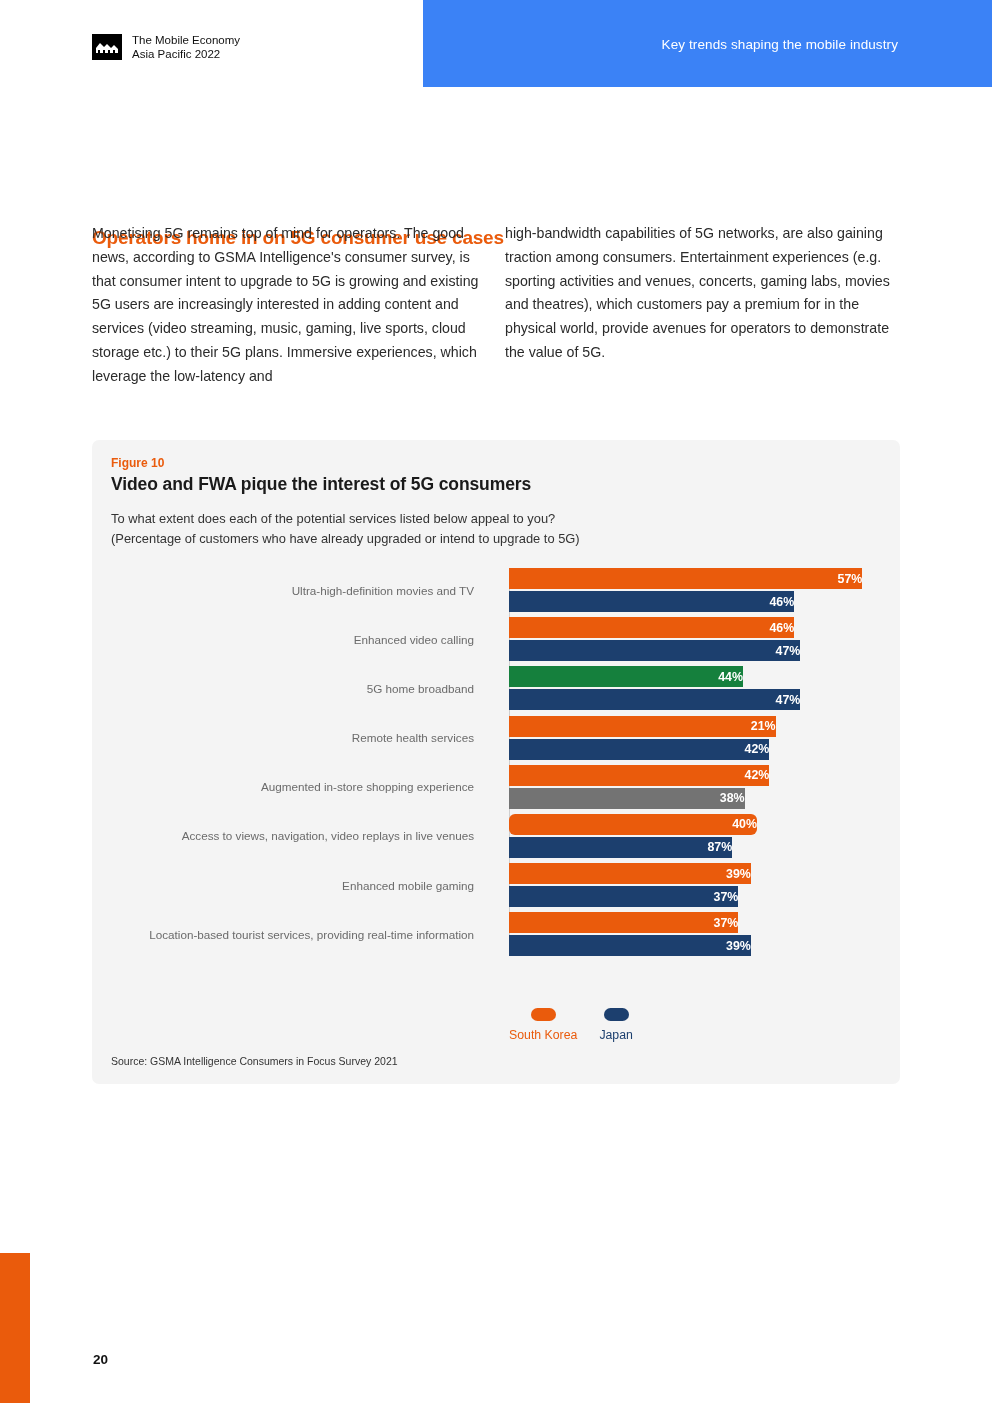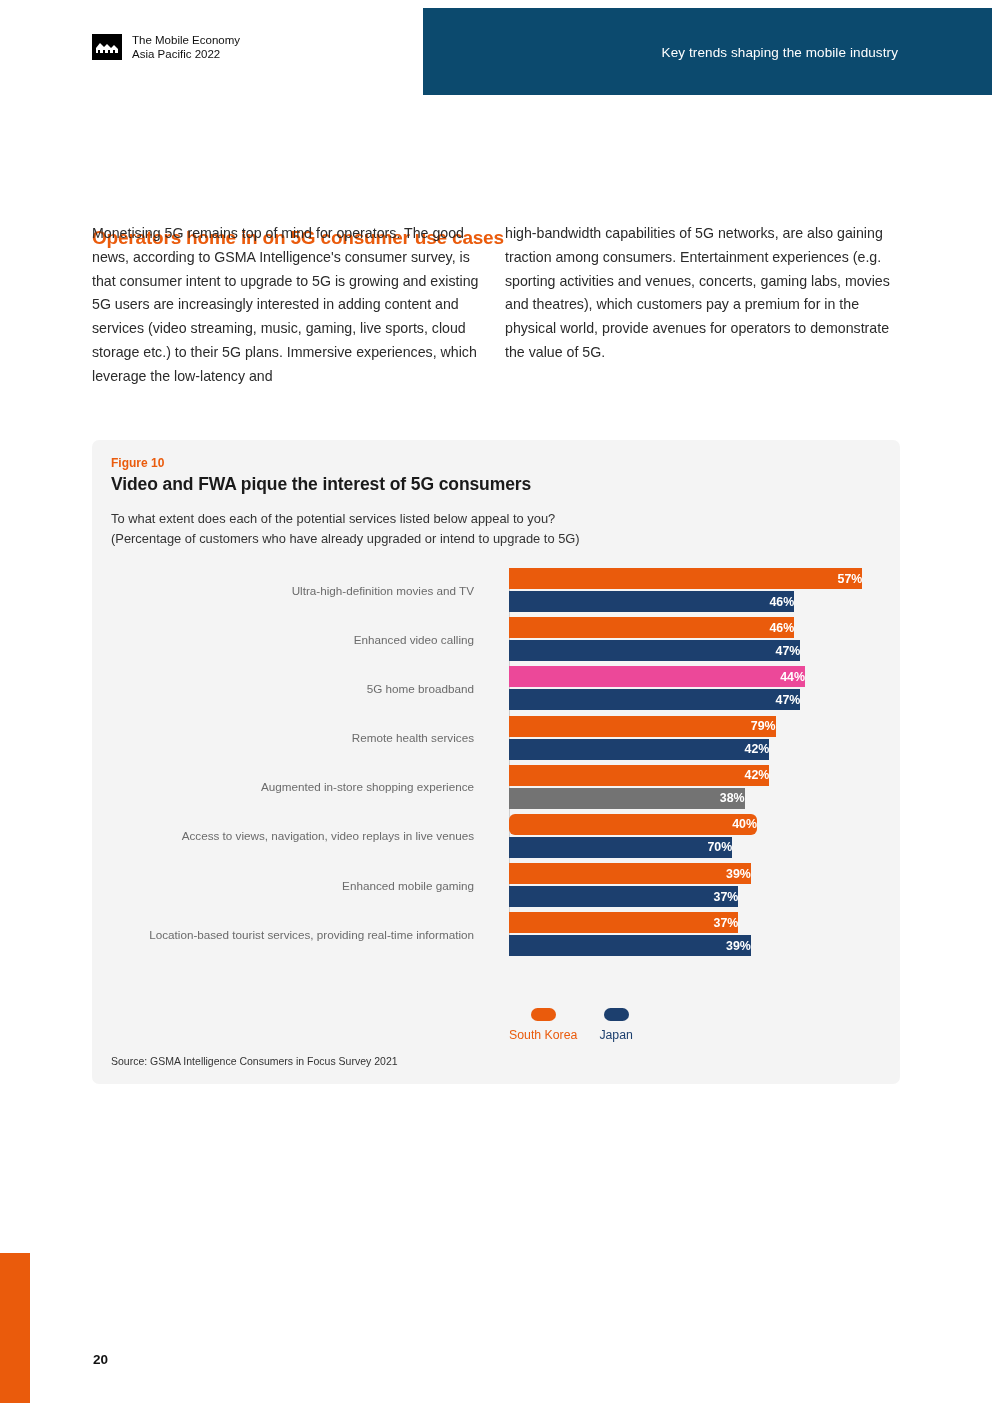--- a/index.html
+++ b/index.html
@@ -7,22 +7,21 @@
     width: 992px; height: 1403px;
     background: #ffffff;
     font-family: "Liberation Sans", sans-serif;
     overflow: hidden;
   }
   .page { position: relative; width: 992px; height: 1403px; background:#fff; }
 
   
   .header-band {
     position: absolute; left: 423px; top: 0; right: 0; height: 87px;
-    background: #0c4a6e;
-    margin-top: 8px;
+    background: #3b82f6;
   }
   .header-band-text {
     position: absolute; right: 94px; top: 37px;
     color: #ffffff; font-size: 13.5px; letter-spacing: .1px;
     white-space: nowrap;
   }
   .brand { position: absolute; left: 92px; top: 33px; display: flex; align-items: center; gap: 10px; }
   .brand-logo {
     width: 30px; height: 26px; background: #000; position: relative; flex: none;
   }
@@ -183,33 +182,33 @@
                 <span class="bar-val">46%</span>
               </div>
               <div class="bar jp" style="width: 291.4px; background: rgb(28, 63, 110);">
                 <span class="bar-val">47%</span>
               </div>
             </div>
           </div>
           <div class="row">
             <div class="row-label">5G home broadband</div>
             <div class="bars">
-              <div class="bar sk" style="width: 296px; background: #ec4899;">
+              <div class="bar sk" style="width: 234px; background: #15803d;">
                 <span class="bar-val">44%</span>
               </div>
               <div class="bar jp" style="width: 291.4px; background: rgb(28, 63, 110);">
                 <span class="bar-val">47%</span>
               </div>
             </div>
           </div>
           <div class="row">
             <div class="row-label">Remote health services</div>
             <div class="bars">
               <div class="bar sk" style="width: 266.6px; background: rgb(234, 91, 12);">
-                <span class="bar-val">79%</span>
+                <span class="bar-val">21%</span>
               </div>
               <div class="bar jp" style="width: 260.4px; background: rgb(28, 63, 110);">
                 <span class="bar-val">42%</span>
               </div>
             </div>
           </div>
           <div class="row">
             <div class="row-label">Augmented in-store shopping experience</div>
             <div class="bars">
               <div class="bar sk" style="width: 260.4px; background: rgb(234, 91, 12);">
@@ -220,21 +219,21 @@
               </div>
             </div>
           </div>
           <div class="row">
             <div class="row-label">Access to views, navigation, video replays in live venues</div>
             <div class="bars">
               <div class="bar sk" style="width: 248px; background: rgb(234, 91, 12); border-radius: 6px;">
                 <span class="bar-val">40%</span>
               </div>
               <div class="bar jp" style="width: 223.2px; background: rgb(28, 63, 110);">
-                <span class="bar-val">70%</span>
+                <span class="bar-val">87%</span>
               </div>
             </div>
           </div>
           <div class="row">
             <div class="row-label">Enhanced mobile gaming</div>
             <div class="bars">
               <div class="bar sk" style="width: 241.8px; background: rgb(234, 91, 12);">
                 <span class="bar-val">39%</span>
               </div>
               <div class="bar jp" style="width: 229.4px; background: rgb(28, 63, 110);">

